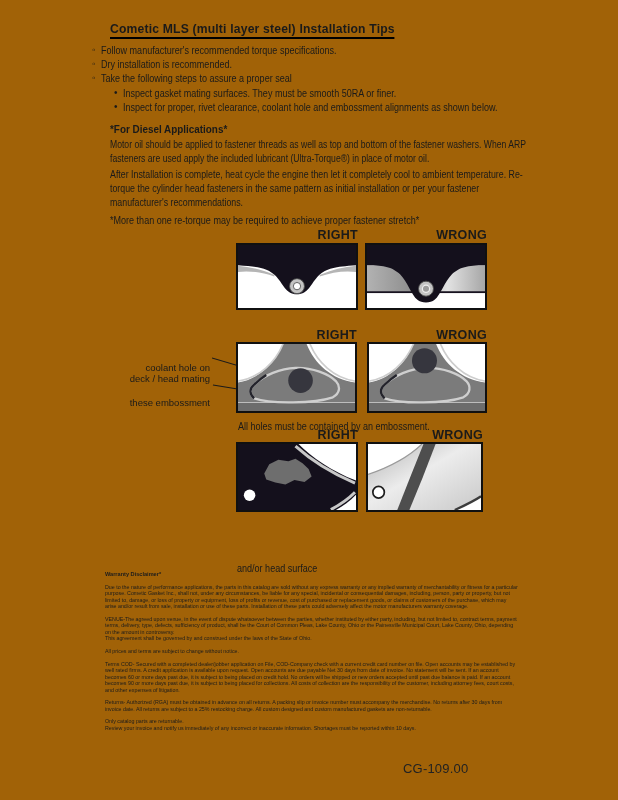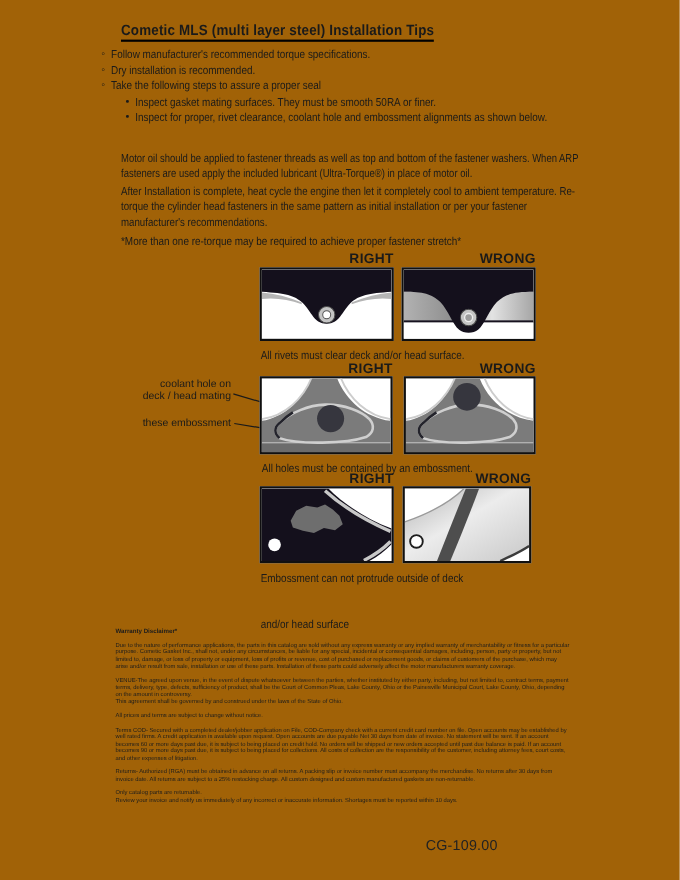--- a/index.html
+++ b/index.html
@@ -12,26 +12,26 @@
   .title { font-size:13.5px; font-weight:bold; border-bottom:2px solid #000; padding-bottom:1px; letter-spacing:.2px; }
   .body-txt { font-size:10.5px; line-height:14px; }
   .h2 { font-size:11.5px; font-weight:bold; }
   .b-row { display:flex; height:14.2px; font-size:10.5px; }
   .b-row.sub { padding-left:22px; }
   .b-marker { width:9px; flex:0 0 9px; font-size:10px; }
   .dlabel { font-size:12.5px; font-weight:bold; text-align:right; letter-spacing:.3px; }
   .dbox { border:2.5px solid #101010; background:#fff; }
   .dbox svg { display:block; width:100%; height:100%; }
   .caption { font-size:10.5px; }
-  .ann { font-size:9.5px; text-align:right; width:110px; left:100px; }
+  .ann { font-size:9.5px; text-align:right; width:110px; left:100px;margin-top:18px; }
   .disc { font-size:5.3px; line-height:6.5px; color:#1c1c1c; }
   .disc .d-h { font-size:5.6px; font-weight:bold; margin-bottom:6px; }
   .disc .d-p { margin-bottom:6.2px; }
   .disc .d-p0 { margin-bottom:0; }
-  .footer-code { font-size:13px; color:#222; letter-spacing:.2px; }
+  .footer-code { font-size:13px; color:#222; letter-spacing:.2px;margin-left:16px; }
 </style>
 </head>
 <body>
 
 <div class="page">
 
   <div class="abs" style="left:110px;top:19px">
     <span class="cond title" style="transform:scaleX(0.9)">Cometic MLS (multi layer steel) Installation Tips</span>
   </div>
 
@@ -51,20 +51,23 @@
     <div class="b-row sub">
       <span class="b-marker">•</span>
       <span class="cond">Inspect gasket mating surfaces.  They must be smooth 50RA or finer.</span>
     </div>
     <div class="b-row sub">
       <span class="b-marker">•</span>
       <span class="cond">Inspect for proper, rivet clearance, coolant hole and embossment alignments as shown below.</span>
     </div>
   </div>
 
+  <div class="abs" style="left:110px;top:119px">
+    <span class="cond h2">*For Diesel Applications*</span>
+  </div>
   <div class="abs cond-block body-txt" style="left:110px;top:137px;width:515px;transform:scaleX(0.82)">Motor oil should be applied to fastener threads as well as top and bottom of the fastener washers. When ARP fasteners are used apply the included lubricant (Ultra-Torque®) in place of motor oil.</div>
   <div class="abs cond-block body-txt" style="left:110px;top:168px;width:492px;transform:scaleX(0.84);line-height:13.8px">After Installation is complete, heat cycle the engine then let it completely cool to ambient temperature. Re-torque the cylinder head fasteners in the same pattern as initial installation or per your fastener manufacturer's recommendations.</div>
   <div class="abs" style="left:110px;top:210px">
     <span class="cond body-txt">*More than one re-torque may be required to achieve proper fastener stretch*</span>
   </div>
 
   <div class="abs dlabel" style="left:236px;top:228px;width:122px">RIGHT</div>
   <div class="abs dlabel" style="left:365px;top:228px;width:122px">WRONG</div>
 
   <div class="abs dbox" style="left:236px;top:243px;width:122px;height:67px">
@@ -86,23 +89,20 @@
             <stop offset="100%" stop-color="#a6a6a6"></stop>
         </linearGradient>
       </defs>
       <rect x="0" y="20" width="117" height="26" fill="url(#deckGrad)"></rect>
       <rect x="0" y="45.5" width="117" height="2" fill="#17121f"></rect>
       <rect x="0" y="47.5" width="117" height="14.5" fill="#ffffff"></rect>
       <path d="M0,0 H117 V20 C99,20 92,22 84,29 C77,36 73,49 67,54 C63,57.5 54,57.5 50,54 C44,49 40,36 33,29 C25,22 18,20 0,20 Z" fill="#14101c"></path>
       <circle cx="58.5" cy="43" r="7.4" fill="#c4c4c4" stroke="#4a4a4a" stroke-width="0.9"></circle>
       <circle cx="58.5" cy="43" r="3.6" fill="#9c9c9c" stroke="#eeeeee" stroke-width="1.2"></circle>
     </svg>
-  </div>
-  <div class="abs" style="left:237px;top:313px">
-    <span class="cond caption">All rivets must clear deck and/or head surface.</span>
   </div>
 
   <div class="abs dlabel" style="left:236px;top:328px;width:121px">RIGHT</div>
   <div class="abs dlabel" style="left:367px;top:328px;width:120px">WRONG</div>
 
   <div class="abs ann" style="top:344px">
     <div>coolant hole on</div>
     <div>deck / head mating</div>
   </div>
   <div class="abs ann" style="top:379px">
@@ -165,23 +165,20 @@
         </linearGradient>
       </defs>
       <path d="M0,30 C22,22.5 40,13 53.5,0 H112 V65 H0 Z" fill="url(#bandGrad)"></path>
       <path d="M0,30 C22,22.5 40,13 53.5,0" fill="none" stroke="#9a9a9a" stroke-width="1.2"></path>
       <path d="M112,52 V65 H86 C96,61 104.5,57 112,52 Z" fill="#ffffff"></path>
       <path d="M86,65 C96,60.5 104.5,56.5 112,51.5" fill="none" stroke="#3c3c3c" stroke-width="2.2"></path>
       <path d="M55,0 Q42,32 29,65 L41,65 Q55,32 67,0 Z" fill="#4e4e4e"></path>
       <circle cx="10.5" cy="47.5" r="5.7" fill="#ffffff" stroke="#1e1e1e" stroke-width="1.7"></circle>
     </svg>
   </div>
-  <div class="abs" style="left:237px;top:516px">
-    <span class="cond caption">Embossment can not protrude outside of deck</span>
-  </div>
   <div class="abs" style="left:237px;top:558px">
     <span class="cond caption">and/or head surface</span>
   </div>
 
   <div class="abs disc" style="left:105px;top:571px;width:414px">
     <div class="d-h">Warranty Disclaimer*</div>
     <div class="d-p">Due to the nature of performance applications, the parts in this catalog are sold without any express warranty or any implied warranty of merchantability or fitness for a particular purpose.  Cometic Gasket Inc., shall not, under any circumstances, be liable for any special, incidental or consequential damages, including, person, party or property, but not limited to, damage, or loss of property or equipment, loss of profits or revenue, cost of purchased or replacement goods, or claims of customers of the purchase, which may arise and/or result from sale, installation or use of these parts.  Installation of these parts could adversely affect the motor manufacturers warranty coverage.</div>
     <div class="d-p0">VENUE-The agreed upon venue, in the event of dispute whatsoever between the parties, whether instituted by either party, including, but not limited to, contract terms, payment terms, delivery, type, defects, sufficiency of product, shall be the Court of Common Pleas, Lake County, Ohio or the Painesville Municipal Court, Lake County, Ohio, depending on the amount in controversy.</div>
     <div class="d-p">This agreement shall be governed by and construed under the laws of the State of Ohio.</div>
     <div class="d-p">All prices and terms are subject to change without notice.</div>

